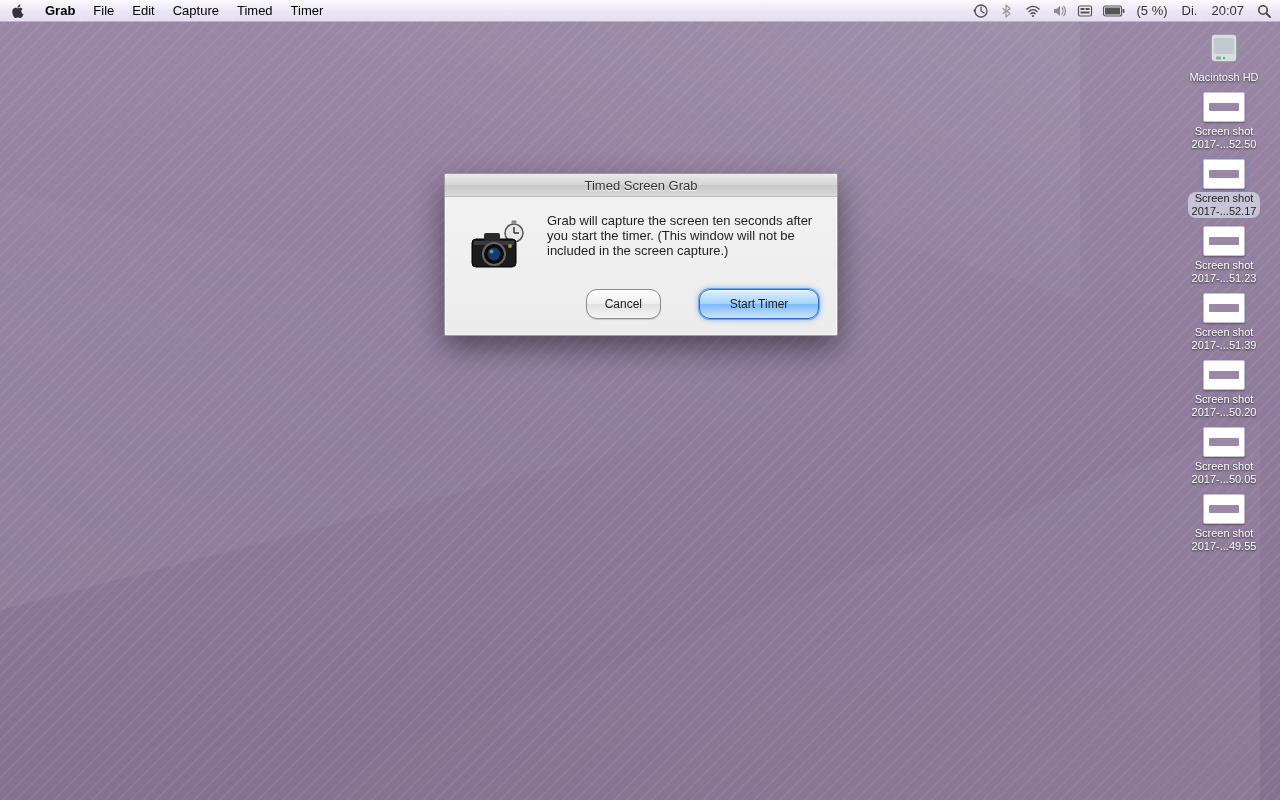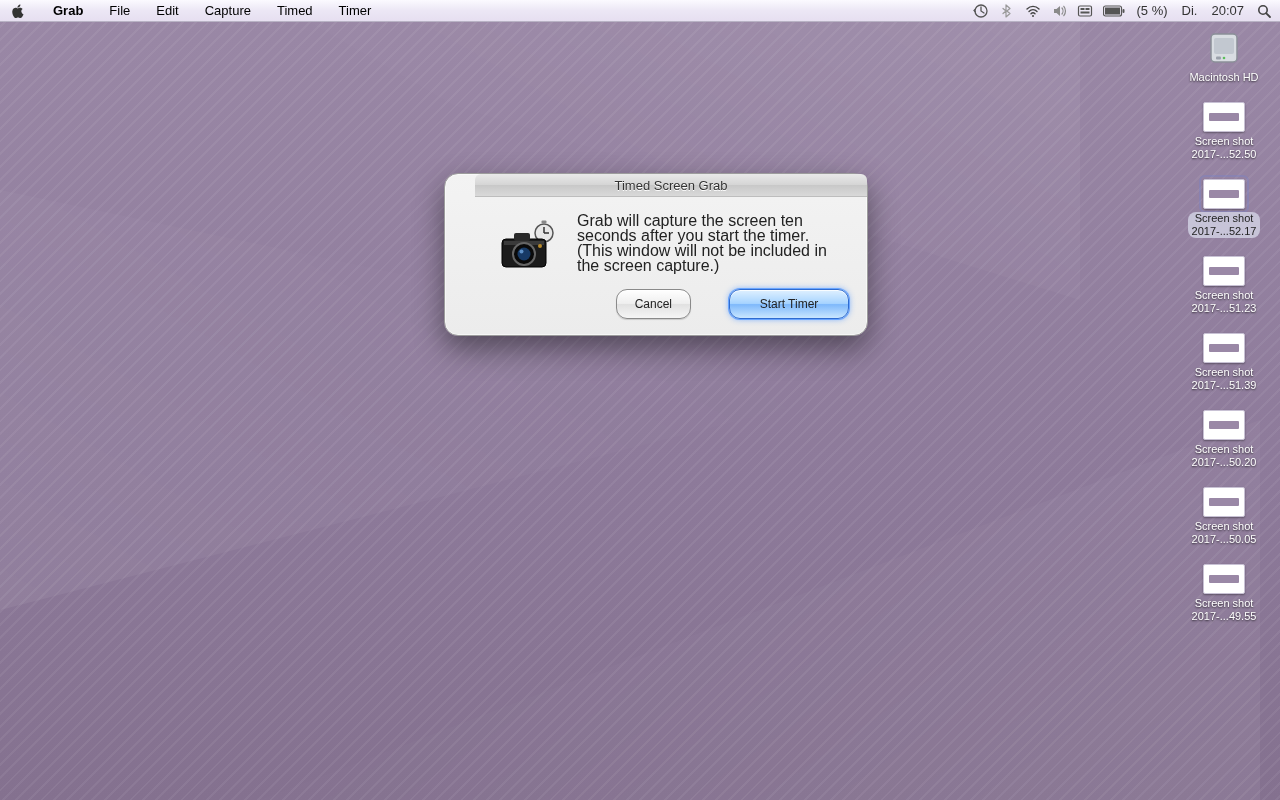--- a/index.html
+++ b/index.html
@@ -13,50 +13,50 @@
   #hl1,#hl2,#hl3{position:absolute;pointer-events:none;mix-blend-mode:screen;opacity:.06;}
   #hl1{left:180px;top:20px;width:900px;height:280px;background:linear-gradient(210deg,#fff,transparent 60%);clip-path:polygon(0 0,100% 0,100% 100%);}
   #hl2{left:0;top:190px;width:900px;height:420px;background:linear-gradient(30deg,#fff,transparent 70%);clip-path:polygon(0 0,100% 45%,0 100%);}
   #hl3{left:260px;top:420px;width:1000px;height:380px;background:linear-gradient(325deg,#fff,transparent 70%);clip-path:polygon(0 100%,100% 0,100% 100%);}
 
   
   #menubar{position:absolute;left:0;top:0;right:0;height:22px;
     background:linear-gradient(#fbfaff,#ece7f5 50%,#e6dff0);
     border-bottom:1px solid #b8b2c4;
     display:flex;align-items:center;padding:0 8px;box-sizing:border-box;}
-  #menubar .menu-left{display:flex;align-items:center;gap:8px;}
+  #menubar .menu-left{display:flex;align-items:center;gap:0;}
   #menubar .menu-item{padding:0 9px;height:22px;display:flex;align-items:center;cursor:default;}
   #menubar .menu-item.app{font-weight:bold;}
   #menubar .apple{font-size:15px;padding:0 10px 0 2px;color:#333;}
   #menubar .menu-right{margin-left:auto;display:flex;align-items:center;gap:10px;color:#333;}
   #menubar .status-text{padding:0 2px;}
   #menubar svg{display:block;}
   .ico{width:16px;height:16px;}
 
   
-  #deskicons{position:absolute;right:10px;top:28px;width:92px;display:flex;flex-direction:column;align-items:center;gap:18px;}
+  #deskicons{position:absolute;right:10px;top:28px;width:92px;display:flex;flex-direction:column;align-items:center;gap:8px;}
   .deskicon{width:92px;display:flex;flex-direction:column;align-items:center;cursor:default;}
   .deskicon .thumb{width:40px;height:28px;background:#fff;border:1px solid #c8c1d4;border-radius:2px;box-shadow:0 1px 2px rgba(0,0,0,.35);display:flex;align-items:center;justify-content:center;}
   .deskicon .thumb.hd{width:40px;height:40px;border:none;background:none;box-shadow:none;}
   .deskicon .thumb .bar{width:30px;height:8px;background:#9a88a6;border-radius:1px;}
   .deskicon .label{margin-top:3px;text-align:center;color:#fff;font-size:11px;line-height:13px;text-shadow:0 1px 2px rgba(0,0,0,.7);}
   .deskicon.selected .thumb{outline:2px solid rgba(120,130,200,.4);outline-offset:2px;}
   .deskicon.selected .label{background:#c7c4d8;color:#222;text-shadow:none;border-radius:8px;padding:0 4px;}
 
   
   #dialog{position:absolute;left:444px;top:173px;width:392px;
     background:linear-gradient(#f3f3f3,#ececec);
-    border:1px solid #9c9c9c;border-radius:14px;
-    box-shadow:0 12px 30px rgba(0,0,0,.45),0 0 0 1px rgba(255,255,255,.5) inset;padding-left:30px;}
+    border:1px solid #9c9c9c;border-radius:2px;
+    box-shadow:0 12px 30px rgba(0,0,0,.45),0 0 0 1px rgba(255,255,255,.5) inset;}
   #dialog .titlebar{height:22px;border-bottom:1px solid #bdbdbd;border-radius:6px 6px 0 0;
     background:linear-gradient(#e9e9e9,#d5d5d5 49%,#c8c8c8 51%,#d9d9d9);
     display:flex;align-items:center;justify-content:center;font-size:13px;color:#333;text-shadow:0 1px 0 #fff;}
   #dialog .body{padding:16px 18px 14px 18px;display:flex;gap:14px;}
   #dialog .body .iconcol{flex:0 0 70px;display:flex;align-items:flex-start;justify-content:center;padding-top:6px;}
-  #dialog .body .msg{flex:1;font-size:16px;color:#222;line-height:15px;}
+  #dialog .body .msg{flex:1;font-size:13px;color:#222;line-height:15px;}
   #dialog .buttons{display:flex;justify-content:flex-end;gap:14px;padding:0 18px 16px;}
   button.aqua{height:30px;border:1px solid #8a8a8a;border-radius:11px;padding:0 18px;font:12px/20px "Lucida Grande",Arial,sans-serif;color:#222;cursor:default;
     background:linear-gradient(#ffffff,#efefef 48%,#e1e1e1 52%,#f6f6f6);
     box-shadow:0 1px 0 rgba(255,255,255,.7) inset,0 1px 1px rgba(0,0,0,.15);min-width:74px;}
   button.aqua.default{border-color:#2e6bd0;
     background:linear-gradient(#dff0ff,#a7d4ff 48%,#7fb9fb 52%,#c9e6ff);
     box-shadow:0 0 0 1px rgba(96,160,255,.9),0 0 6px rgba(96,160,255,.9),0 1px 0 rgba(255,255,255,.8) inset;min-width:120px;margin-left:24px;}
 </style>
 </head>
 <body>

